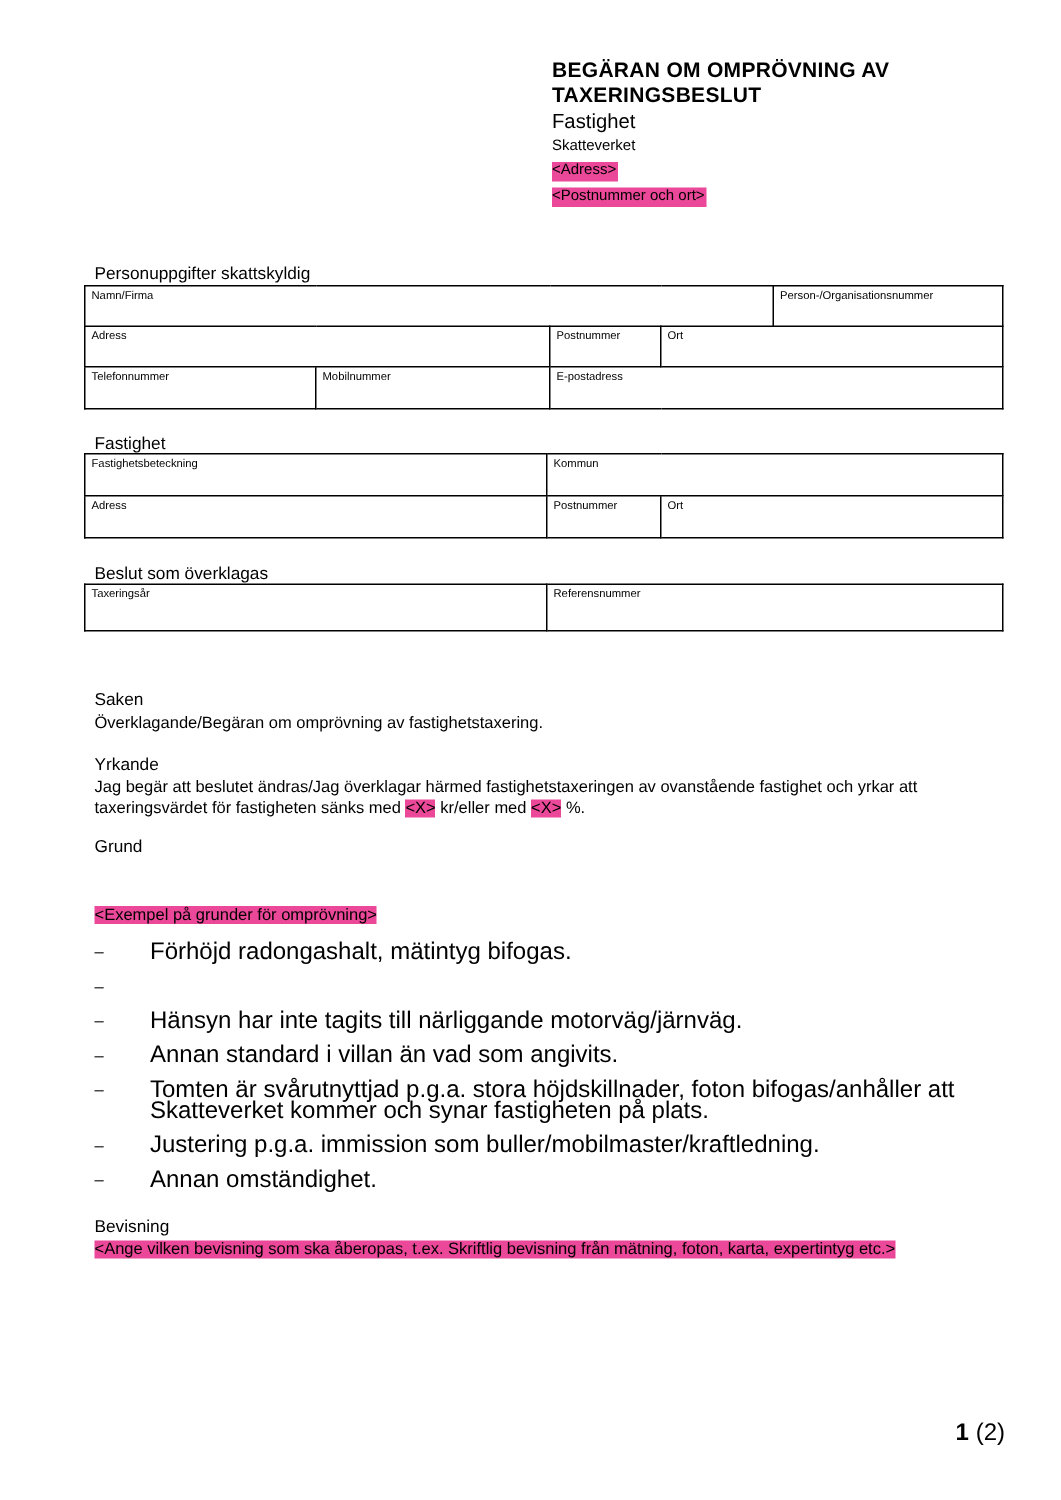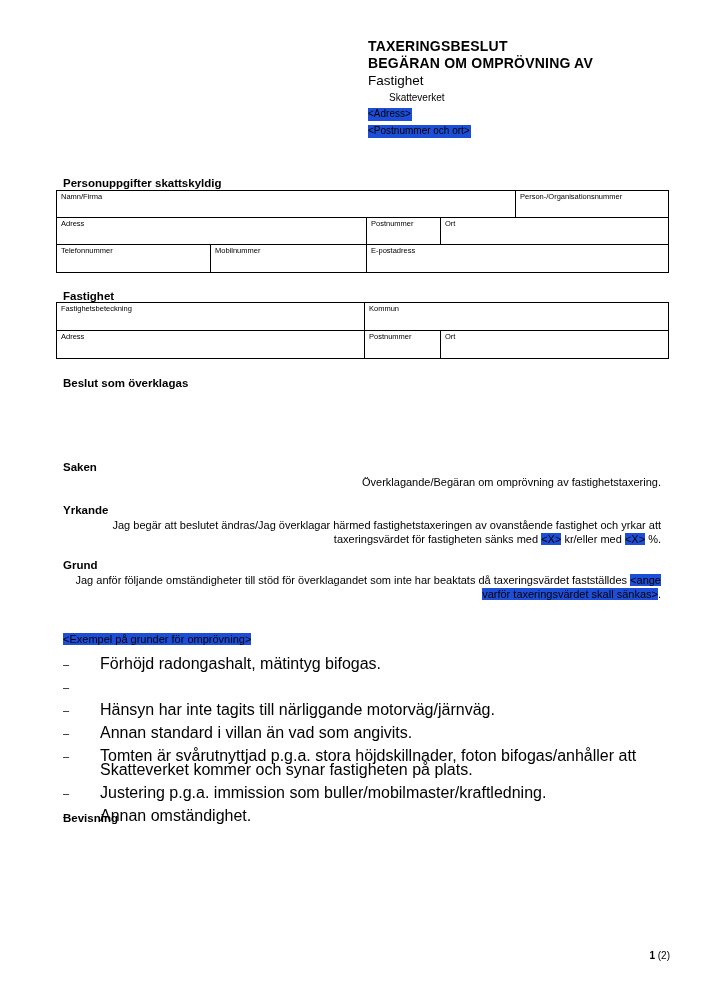--- a/index.html
+++ b/index.html
@@ -12,50 +12,50 @@
     color:#000000;
     font-family:"Liberation Sans", sans-serif;
     margin:0 auto;
     overflow:hidden;
   }
   
   .doc-header { position:absolute; left:368px; top:38px; width:315px; }
   .doc-title { font-size:14px; font-weight:bold; line-height:17px; letter-spacing:0.2px; }
   .doc-subtitle { font-size:13.5px; line-height:17px; }
   .send-note { font-size:7.5px; line-height:9px; margin-top:14px; }
-  .recipient { font-size:10px; line-height:12px; margin-top:3px;margin-left:21px; }
+  .recipient { font-size:10px; line-height:12px; margin-top:3px; }
   .hl-line { margin-top:1px; line-height:13px; }
-  .hl { background:#1d4ed8; }
+  .hl { background:#ec4899; }
   .hl-line .hl { font-size:10px; line-height:12px; display:inline-block; padding:0 1px 1px 0; }
   
-  .tbl-heading, .sec-heading { position:absolute; left:63px; font-size:11.5px; font-weight:bold; line-height:14px; }
+  .tbl-heading, .sec-heading { position:absolute; left:63px; font-size:11.5px; font-weight:normal; line-height:14px; }
   
   table.form-tbl { position:absolute; left:56px; border-collapse:collapse; table-layout:fixed; width:612px; }
   table.form-tbl td { border:1px solid #000; vertical-align:top; padding:1px 0 0 4px; }
   table.form-tbl td .cell-label { font-size:7.5px; line-height:10px; display:block; }
   
   .flow-sec { position:absolute; left:63px; width:598px; }
-  .flow-sec .body-text { font-size:11px; line-height:14px; margin-top:1px;text-align:right; }
+  .flow-sec .body-text { font-size:11px; line-height:14px; margin-top:1px; }
   .example-line { margin-top:31px; font-size:11px; line-height:14px; }
   .bullet-list { margin-top:11px; }
   .bullet-row { display:flex; margin-bottom:9px; }
   .bullet-dash { width:37px; flex:0 0 37px; font-size:11px; line-height:14px; }
   .bullet-text { font-size:16px; line-height:14px; }
   
-  .page-footer { position:absolute; right:37px; top:950px; font-size:10px; line-height:12px; }
+  .page-footer { position:absolute; right:37px; top:950px; font-size:16px; line-height:12px; }
   .page-num { font-weight:bold; }
 </style>
 </head>
 <body>
 
 <div class="page">
 
   <div class="doc-header">
+    <div class="doc-title">BEGÄRAN OM OMPRÖVNING AV</div>
     <div class="doc-title">TAXERINGSBESLUT</div>
-    <div class="doc-title">BEGÄRAN OM OMPRÖVNING AV</div>
     <div class="doc-subtitle">Fastighet</div>
     <div class="recipient">Skatteverket</div>
     <div class="hl-line"><span class="hl">&lt;Adress&gt;</span></div>
     <div class="hl-line"><span class="hl">&lt;Postnummer och ort&gt;</span></div>
   </div>
 
   <div class="tbl-heading" style="top:176px">Personuppgifter skattskyldig</div>
   <table class="form-tbl" style="top:190px">
     <colgroup>
         <col style="width:154px">
@@ -122,34 +122,49 @@
             <span class="cell-label">Postnummer</span>
           </td>
       <td style="height:28px">
             <span class="cell-label">Ort</span>
           </td>
     </tr>
   </tbody>
     </table>
 
   <div class="tbl-heading" style="top:376px">Beslut som överklagas</div>
+  <table class="form-tbl" style="top:389px">
+    <colgroup>
+        <col style="width:308px">
+        <col style="width:304px">
+      </colgroup>
+    <tbody>
+        <tr>
+      <td style="height:31px">
+            <span class="cell-label">Taxeringsår</span>
+          </td>
+      <td style="height:31px">
+            <span class="cell-label">Referensnummer</span>
+          </td>
+    </tr>
+  </tbody>
+    </table>
 
   <div class="flow-sec" style="top:460px">
     <div class="sec-heading" style="position:static">Saken</div>
     <p class="body-text">Överklagande/Begäran om omprövning av fastighetstaxering.</p>
   </div>
 
   <div class="flow-sec" style="top:503px">
     <div class="sec-heading" style="position:static">Yrkande</div>
     <p class="body-text"><span>Jag begär att beslutet ändras/Jag överklagar härmed fastighetstaxeringen av ovanstående fastighet och yrkar att taxeringsvärdet för fastigheten sänks med </span><span class="hl">&lt;X&gt;</span><span> kr/eller med </span><span class="hl">&lt;X&gt;</span><span> %.</span></p>
   </div>
 
   <div class="flow-sec" style="top:558px">
     <div class="sec-heading" style="position:static">Grund</div>
-    <p class="body-text"><span>Jag anför följande omständigheter till stöd för överklagandet som inte har beaktats då taxeringsvärdet fastställdes </span><span class="hl">&lt;ange varför taxeringsvärdet skall sänkas&gt;</span><span>.</span></p>
     <div class="example-line"><span class="hl">&lt;Exempel på grunder för omprövning&gt;</span></div>
     <div class="bullet-list">
       <div class="bullet-row">
           <span class="bullet-dash">–</span>
           <span class="bullet-text">Förhöjd radongashalt, mätintyg bifogas.</span>
         </div>
       <div class="bullet-row">
           <span class="bullet-dash">–</span>
         </div>
       <div class="bullet-row">
@@ -170,20 +185,21 @@
         </div>
       <div class="bullet-row">
           <span class="bullet-dash">–</span>
           <span class="bullet-text">Annan omständighet.</span>
         </div>
     </div>
   </div>
 
   <div class="flow-sec" style="top:811px">
     <div class="sec-heading" style="position:static">Bevisning</div>
+    <p class="body-text"><span class="hl">&lt;Ange vilken bevisning som ska åberopas, t.ex. Skriftlig bevisning från mätning, foton, karta, expertintyg etc.&gt;</span></p>
   </div>
 
   <div class="page-footer">
     <span class="page-num">1</span>
     <span>(2)</span>
   </div>
 
 </div>
 
 </body></html>

